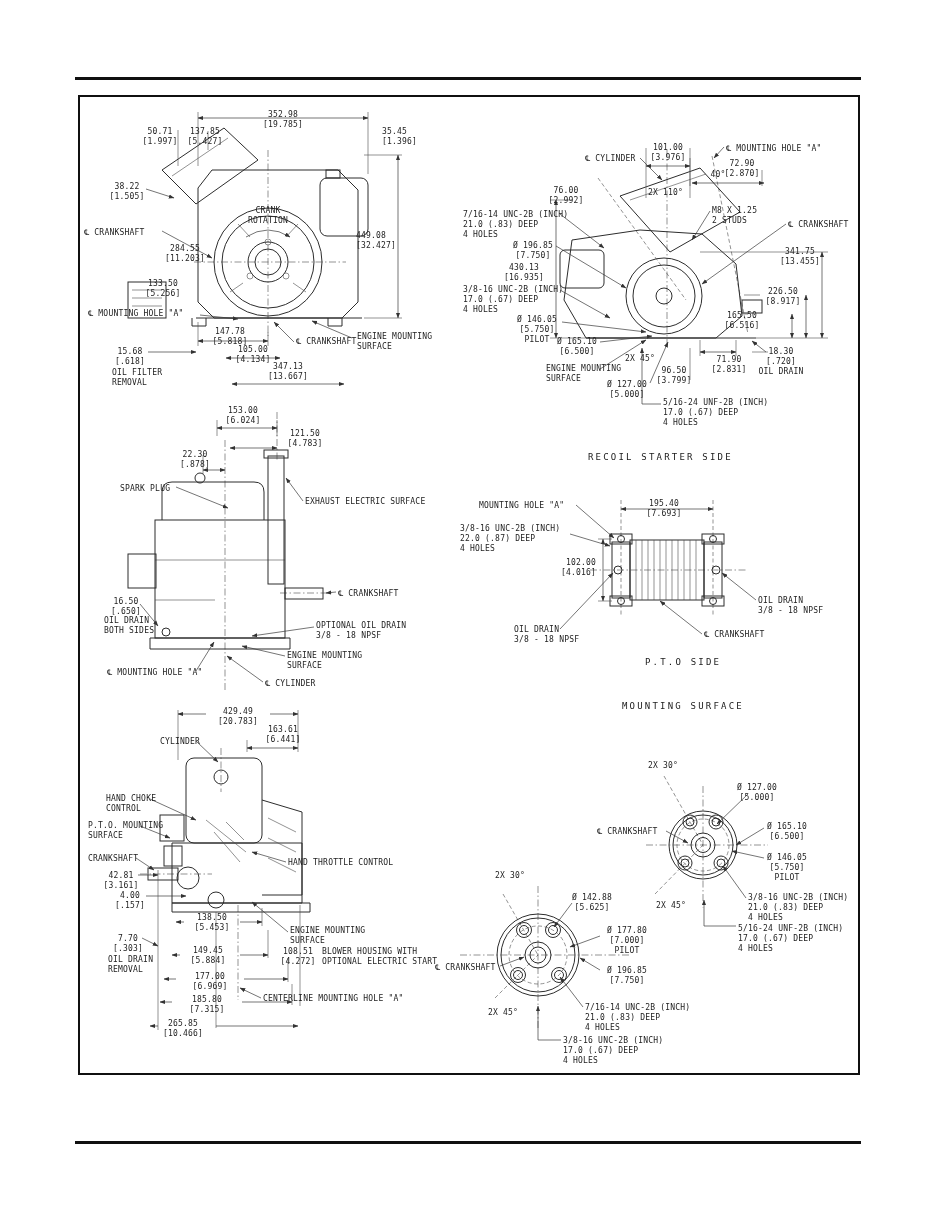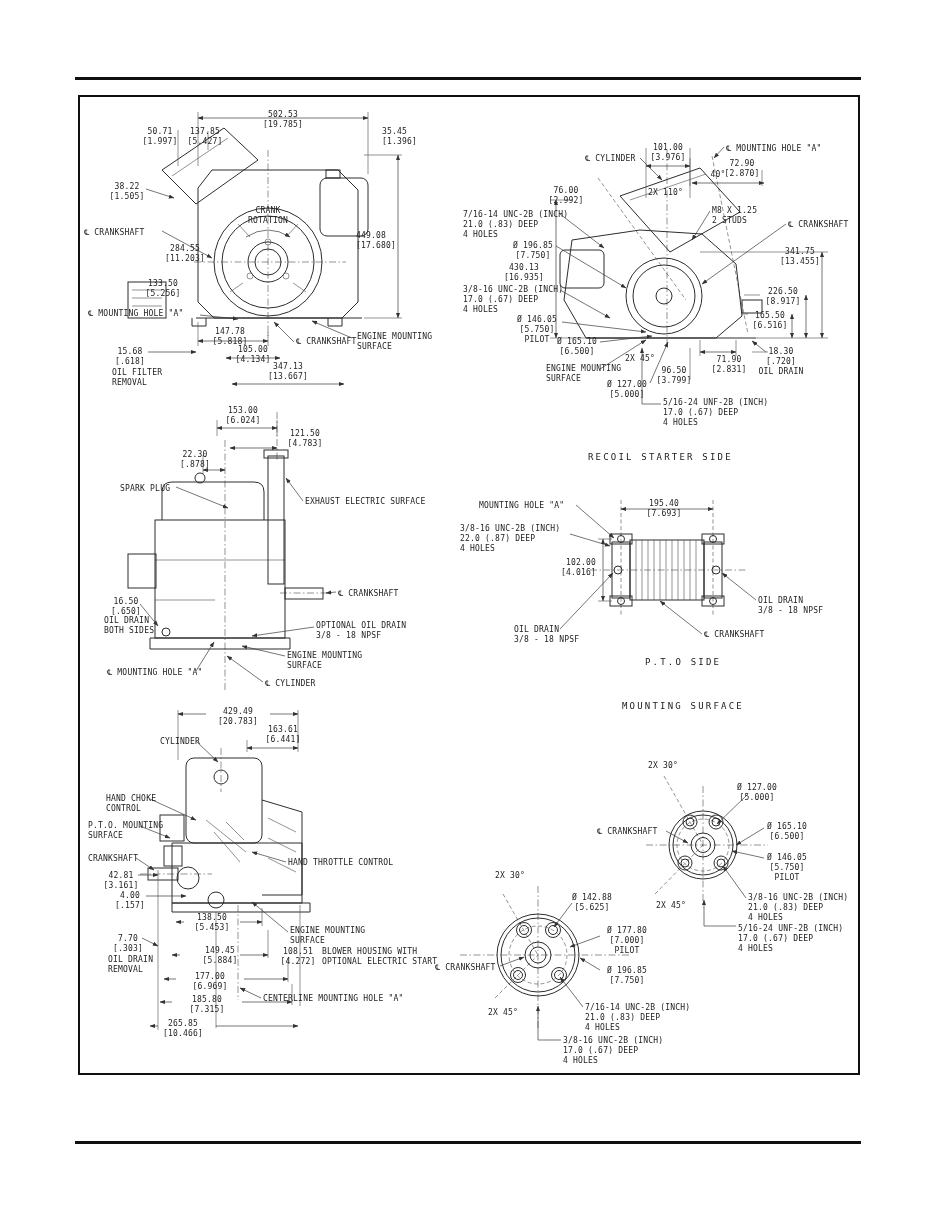--- a/index.html
+++ b/index.html
@@ -251,37 +251,37 @@
       <circle class="ln" cx="559" cy="975" r="4.5"></circle>
     <path class="ld" d="M572,903 L554,927"></path>
     <path class="ld" d="M600,936 L570,947"></path>
     <path class="ld" d="M500,966 L524,957"></path>
     <path class="ld" d="M600,970 L580,958"></path>
     <path class="ld" d="M583,1007 L560,977"></path>
     <path class="ld" d="M561,1040 L538,1040 L538,1006"></path>
   </g>
 </svg>
 
-<div class="lbl c" style="left:283px;top:110px">502.53
+<div class="lbl c" style="left:283px;top:110px">352.98
 [19.785]</div>
 <div class="lbl c" style="left:160px;top:127px">50.71
 [1.997]</div>
 <div class="lbl c" style="left:205px;top:127px">137.85
 [5.427]</div>
 <div class="lbl" style="left:382px;top:127px">35.45
 [1.396]</div>
 <div class="lbl c" style="left:127px;top:182px">38.22
 [1.505]</div>
 <div class="lbl" style="left:84px;top:228px">℄ CRANKSHAFT</div>
 <div class="lbl c" style="left:185px;top:244px">284.55
 [11.203]</div>
 <div class="lbl c" style="left:163px;top:279px">133.50
 [5.256]</div>
 <div class="lbl" style="left:356px;top:231px">449.08
-[17.680]</div>
+[32.427]</div>
 <div class="lbl c" style="left:268px;top:206px">CRANK
 ROTATION</div>
 <div class="lbl" style="left:88px;top:309px">℄ MOUNTING HOLE "A"</div>
 <div class="lbl c" style="left:230px;top:327px">147.78
 [5.818]</div>
 <div class="lbl c" style="left:130px;top:347px">15.68
 [.618]</div>
 <div class="lbl" style="left:112px;top:368px">OIL FILTER
 REMOVAL</div>
 <div class="lbl c" style="left:253px;top:345px">105.00
@@ -327,21 +327,21 @@
 SURFACE</div>
 <div class="lbl c" style="left:627px;top:380px">Ø 127.00
 [5.000]</div>
 <div class="lbl c" style="left:674px;top:366px">96.50
 [3.799]</div>
 <div class="lbl" style="left:663px;top:398px">5/16-24 UNF-2B (INCH)
 17.0 (.67) DEEP
 4 HOLES</div>
 <div class="lbl c" style="left:783px;top:287px">226.50
 [8.917]</div>
-<div class="lbl c" style="left:770px;top:311px">165.50
+<div class="lbl c" style="left:742px;top:311px">165.50
 [6.516]</div>
 <div class="lbl c" style="left:781px;top:347px">18.30
 [.720]
 OIL DRAIN</div>
 <div class="lbl c" style="left:729px;top:355px">71.90
 [2.831]</div>
 <div class="lbl cap" style="left:588px;top:452px">RECOIL STARTER SIDE</div>
 
 <div class="lbl c" style="left:243px;top:406px">153.00
 [6.024]</div>
@@ -393,21 +393,21 @@
 <div class="lbl c" style="left:121px;top:871px">42.81
 [3.161]</div>
 <div class="lbl c" style="left:130px;top:891px">4.00
 [.157]</div>
 <div class="lbl c" style="left:212px;top:913px">138.50
 [5.453]</div>
 <div class="lbl c" style="left:128px;top:934px">7.70
 [.303]</div>
 <div class="lbl" style="left:108px;top:955px">OIL DRAIN
 REMOVAL</div>
-<div class="lbl c" style="left:220px;top:946px">149.45
+<div class="lbl c" style="left:208px;top:946px">149.45
 [5.884]</div>
 <div class="lbl" style="left:290px;top:926px">ENGINE MOUNTING
 SURFACE</div>
 <div class="lbl c" style="left:298px;top:947px">108.51
 [4.272]</div>
 <div class="lbl" style="left:322px;top:947px">BLOWER HOUSING WITH
 OPTIONAL ELECTRIC START</div>
 <div class="lbl c" style="left:210px;top:972px">177.00
 [6.969]</div>
 <div class="lbl" style="left:263px;top:994px">CENTERLINE MOUNTING HOLE "A"</div>

